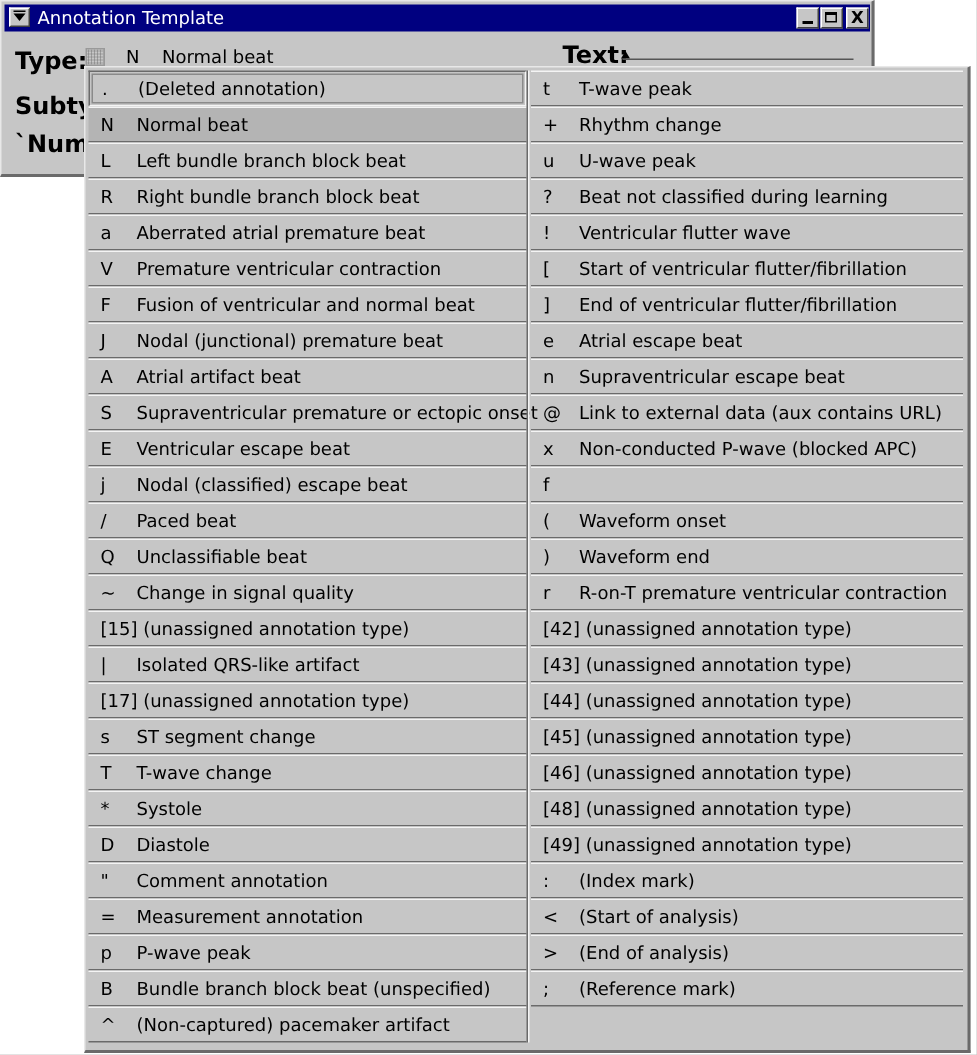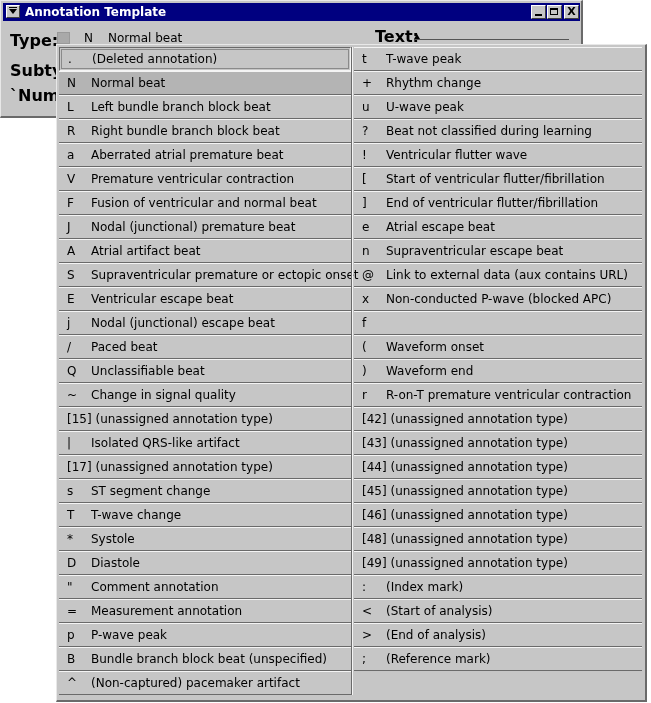--- a/index.html
+++ b/index.html
@@ -7,21 +7,21 @@
          font-family:"DejaVu Sans", sans-serif; font-size:12px; color:#000; }
   .win { position:absolute; left:0; top:0; width:583px; height:118px; background:#c6c6c6;
          border-right:2px solid #6a6a6a; border-bottom:2px solid #6a6a6a; box-sizing:border-box;
          border-left:1px solid #e8e8e8; border-top:1px solid #e8e8e8; }
   .titlebar { position:absolute; left:2px; top:2px; width:577px; height:18px; background:#000080; color:#fff; }
   .titlebar .menu-btn { position:absolute; left:3px; top:2px; width:14px; height:13px; background:#c6c6c6;
          border:1px solid #fff; border-right-color:#404040; border-bottom-color:#404040; box-sizing:border-box; }
   .titlebar .menu-btn::after { content:""; position:absolute; left:2px; top:3px; border-left:4px solid transparent;
          border-right:4px solid transparent; border-top:5px solid #000; }
   .titlebar .menu-btn::before { content:""; position:absolute; left:2px; top:1px; width:8px; height:1px; background:#000; }
-  .titlebar .title { position:absolute; left:22px; top:1px; font-size:12px; line-height:16px;font-weight:bold; }
+  .titlebar .title { position:absolute; left:22px; top:1px; font-size:12px; line-height:16px; }
   .tb-btn { position:absolute; top:2px; width:15px; height:14px; background:#c6c6c6; box-sizing:border-box;
             border:1px solid #fff; border-right-color:#404040; border-bottom-color:#404040; color:#000;
             font-size:11px; line-height:12px; text-align:center; font-weight:bold; }
   .tb-min { left:528px; } .tb-max { left:544px; } .tb-close { left:561px; }
   .tb-min::after { content:""; position:absolute; left:3px; bottom:2px; width:7px; height:2px; background:#000; }
   .tb-max::after { content:""; position:absolute; left:2px; top:2px; width:8px; height:7px; border:1px solid #000; border-top-width:2px; box-sizing:border-box; }
   .lbl { position:absolute; font-weight:bold; font-size:16px; }
   .type-lbl { left:9px; top:30px; }
   .sub-lbl { left:9px; top:60px; }
   .num-lbl { left:9px; top:85px; }
@@ -115,21 +115,21 @@
       <div class="item">
         <span class="code">S</span>
         <span class="desc">Supraventricular premature or ectopic onset</span>
       </div>
       <div class="item">
         <span class="code">E</span>
         <span class="desc">Ventricular escape beat</span>
       </div>
       <div class="item">
         <span class="code">j</span>
-        <span class="desc">Nodal (junctional) escape beat</span>
+        <span class="desc">Nodal (classified) escape beat</span>
       </div>
       <div class="item">
         <span class="code">/</span>
         <span class="desc">Paced beat</span>
       </div>
       <div class="item">
         <span class="code">Q</span>
         <span class="desc">Unclassifiable beat</span>
       </div>
       <div class="item">

